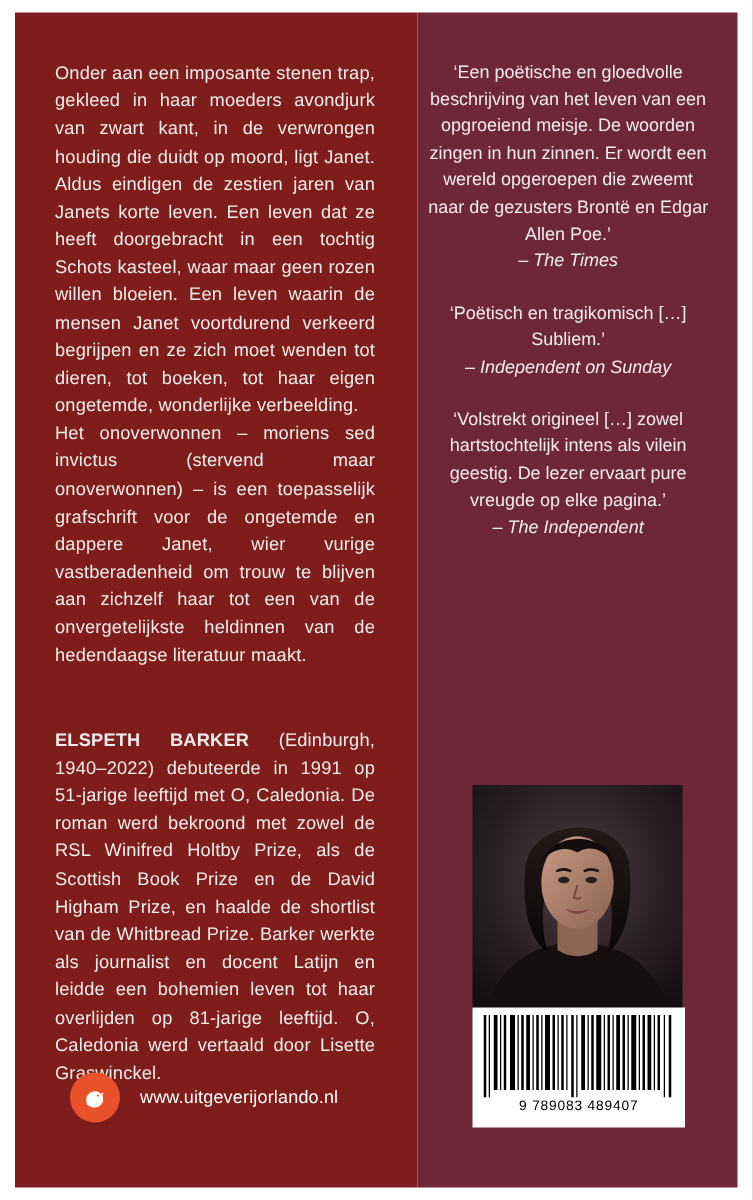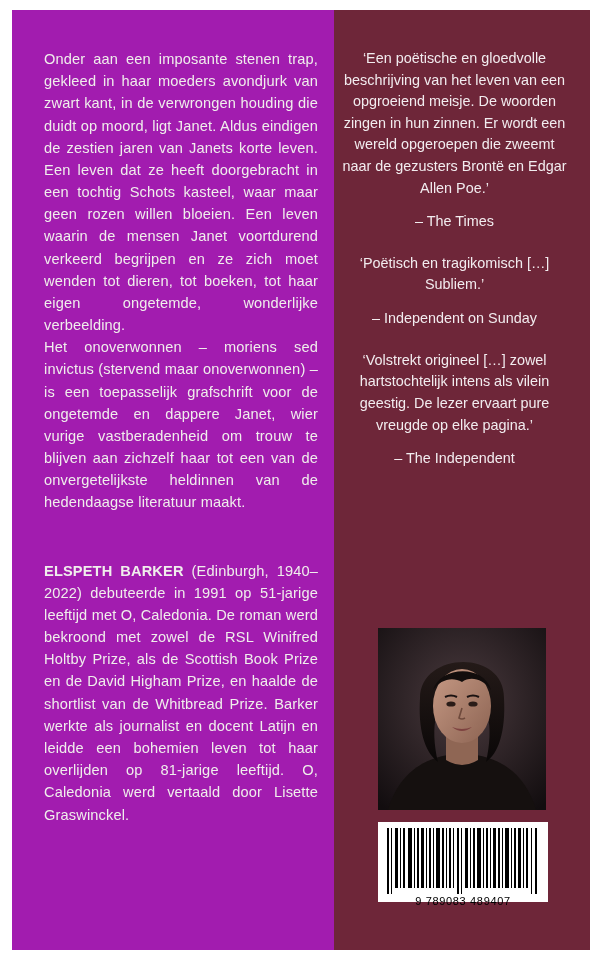--- a/index.html
+++ b/index.html
@@ -19,23 +19,23 @@
     height: 960px;
     background: #ffffff;
     box-sizing: border-box;
   }
   .panel-left {
     position: absolute;
     left: 12px;
     top: 10px;
     width: 322px;
     height: 940px;
-    background: #a21caf;
-    box-sizing: border-box;
-    padding: 38px 16px 0 32px;
+    background: #7f1d1d;
+    box-sizing: border-box;
+    padding: 38px 34px 0 32px;
   }
   .panel-right {
     position: absolute;
     left: 334px;
     top: 10px;
     width: 256px;
     height: 940px;
     background: #6e2639;
     box-sizing: border-box;
     padding: 38px 22px 0 7px;
@@ -97,38 +97,39 @@
     text-align: center;
     font-size: 14.4px;
     line-height: 1.5;
   }
   .quote {
     margin-bottom: 20px;
   }
   .quote .text { display: block; }
   .quote .src {
     display: block;
-    margin-top: 12px;
+    font-style: italic;
+    margin-top: 0px;
   }
   .author-photo {
     position: absolute;
     left: 44px;
     top: 618px;
     width: 168px;
     height: 182px;
     overflow: hidden;
     background: #1a1416;
   }
   .author-photo svg { display: block; }
   .barcode-box {
     position: absolute;
     left: 44px;
     bottom: 48px;
     width: 170px;
-    height: 80px;
+    height: 96px;
     background: #ffffff;
     padding: 6px 6px 2px 6px;
     box-sizing: border-box;
   }
   .barcode-bars {
     width: 158px;
     height: 66px;
     display: block;
   }
   .barcode-num {
@@ -149,20 +150,29 @@
 
     <div class="blurb">
       <p>Onder aan een imposante stenen trap, gekleed in haar moeders avondjurk van zwart kant, in de verwrongen houding die duidt op moord, ligt Janet. Aldus eindigen de zestien jaren van Janets korte leven. Een leven dat ze heeft doorgebracht in een tochtig Schots kasteel, waar maar geen rozen willen bloeien. Een leven waarin de mensen Janet voortdurend verkeerd begrijpen en ze zich moet wenden tot dieren, tot boeken, tot haar eigen ongetemde, wonderlijke verbeelding.</p>
       <p><span>Het onoverwonnen – </span><span class="i">moriens sed invictus</span><span> (stervend maar onoverwonnen) – is een toepasselijk grafschrift voor de ongetemde en dappere Janet, wier vurige vastberadenheid om trouw te blijven aan zichzelf haar tot een van de onvergetelijkste heldinnen van de hedendaagse literatuur maakt.</span></p>
     </div>
 
     <div class="bio">
       <span class="name">ELSPETH BARKER</span><span> (Edinburgh, 1940–2022) debuteerde in 1991 op 51-jarige leeftijd met </span><span class="i">O, Caledonia</span><span>. De roman werd bekroond met zowel de RSL Winifred Holtby Prize, als de Scottish Book Prize en de David Higham Prize, en haalde de shortlist van de Whitbread Prize. Barker werkte als journalist en docent Latijn en leidde een bohemien leven tot haar overlijden op 81-jarige leeftijd. </span><span class="i">O, Caledonia</span><span> werd vertaald door Lisette Graswinckel.</span>
     </div>
 
+    <div class="publisher-row">
+      <span class="logo">
+        <svg width="26" height="26" viewBox="0 0 26 26" aria-hidden="true">
+          <path d="M6 15c0-4 3-7 7-7 2.2 0 3.6.9 4.6 2.1l2.4-1.3-1.1 2.6c.4.9.6 1.9.6 3 0 4-3 6.6-7 6.6-3.6 0-6.5-2-6.5-5z" fill="#ffffff"></path>
+          <circle cx="15.4" cy="11.4" r="0.9" fill="#e8512a"></circle>
+        </svg>
+      </span>
+      <span class="publisher-url">www.uitgeverijorlando.nl</span>
+    </div>
   </div>
 
   <div class="panel-right">
 
     <div class="quotes">
       <div class="quote">
         <span class="text">‘Een poëtische en gloedvolle beschrijving van het leven van een opgroeiend meisje. De woorden zingen in hun zinnen. Er wordt een wereld opgeroepen die zweemt naar de gezusters Brontë en Edgar Allen Poe.’</span>
         <span class="src">– The Times</span>
       </div>
       <div class="quote">

